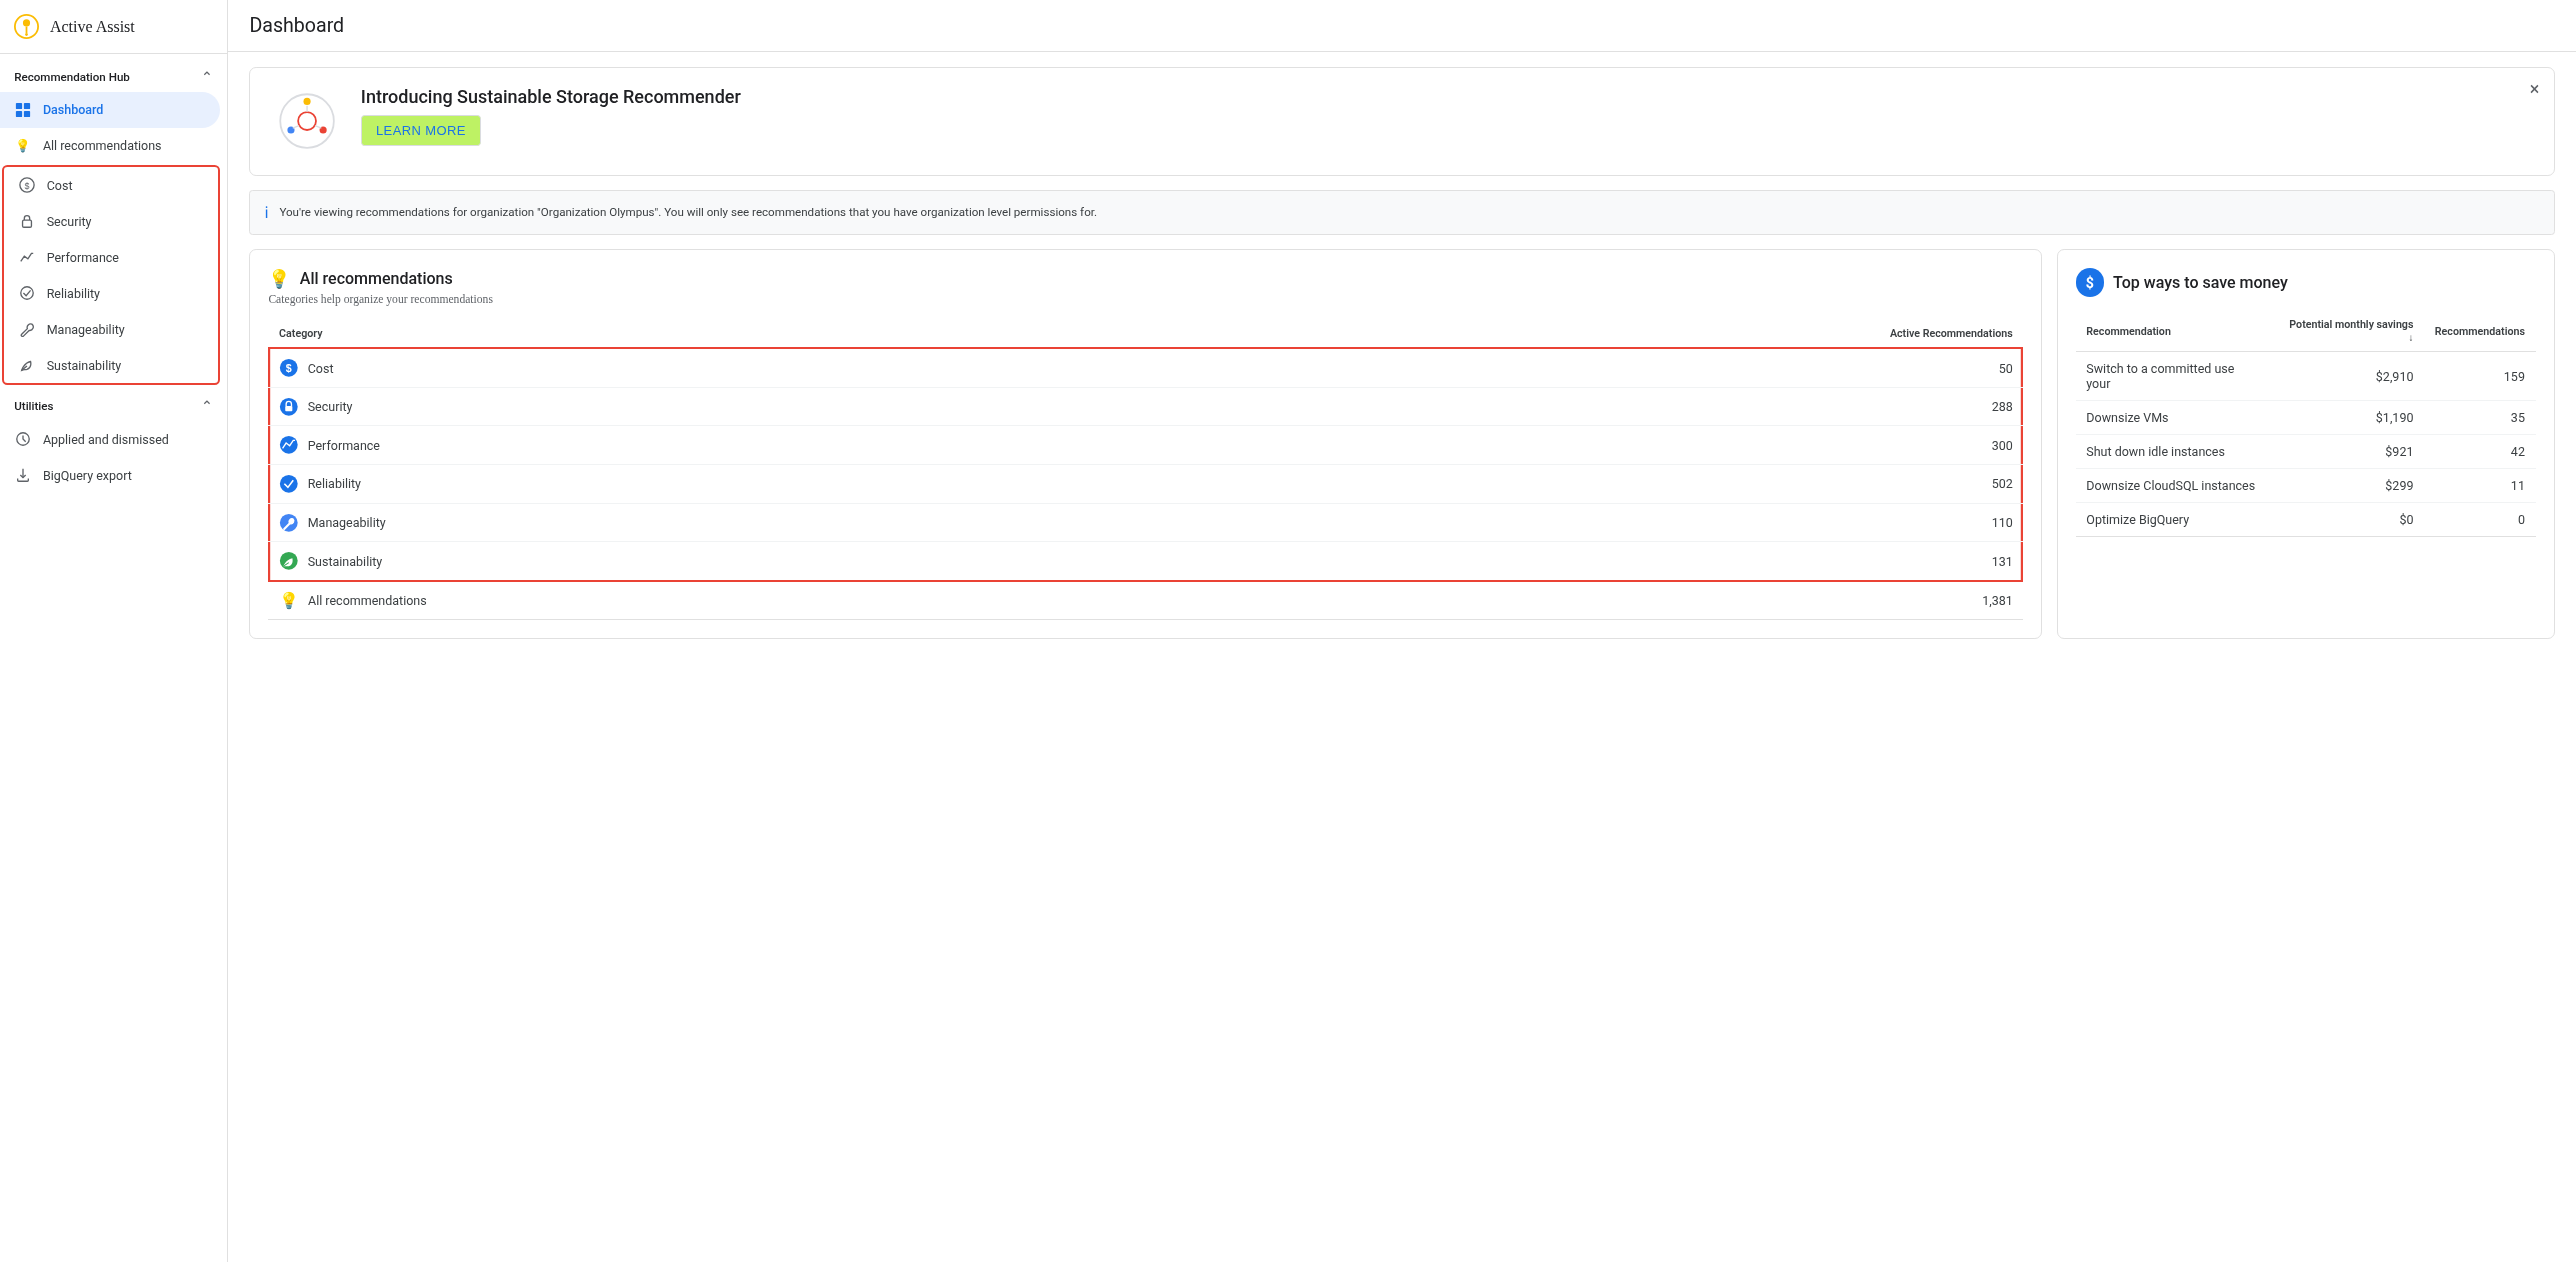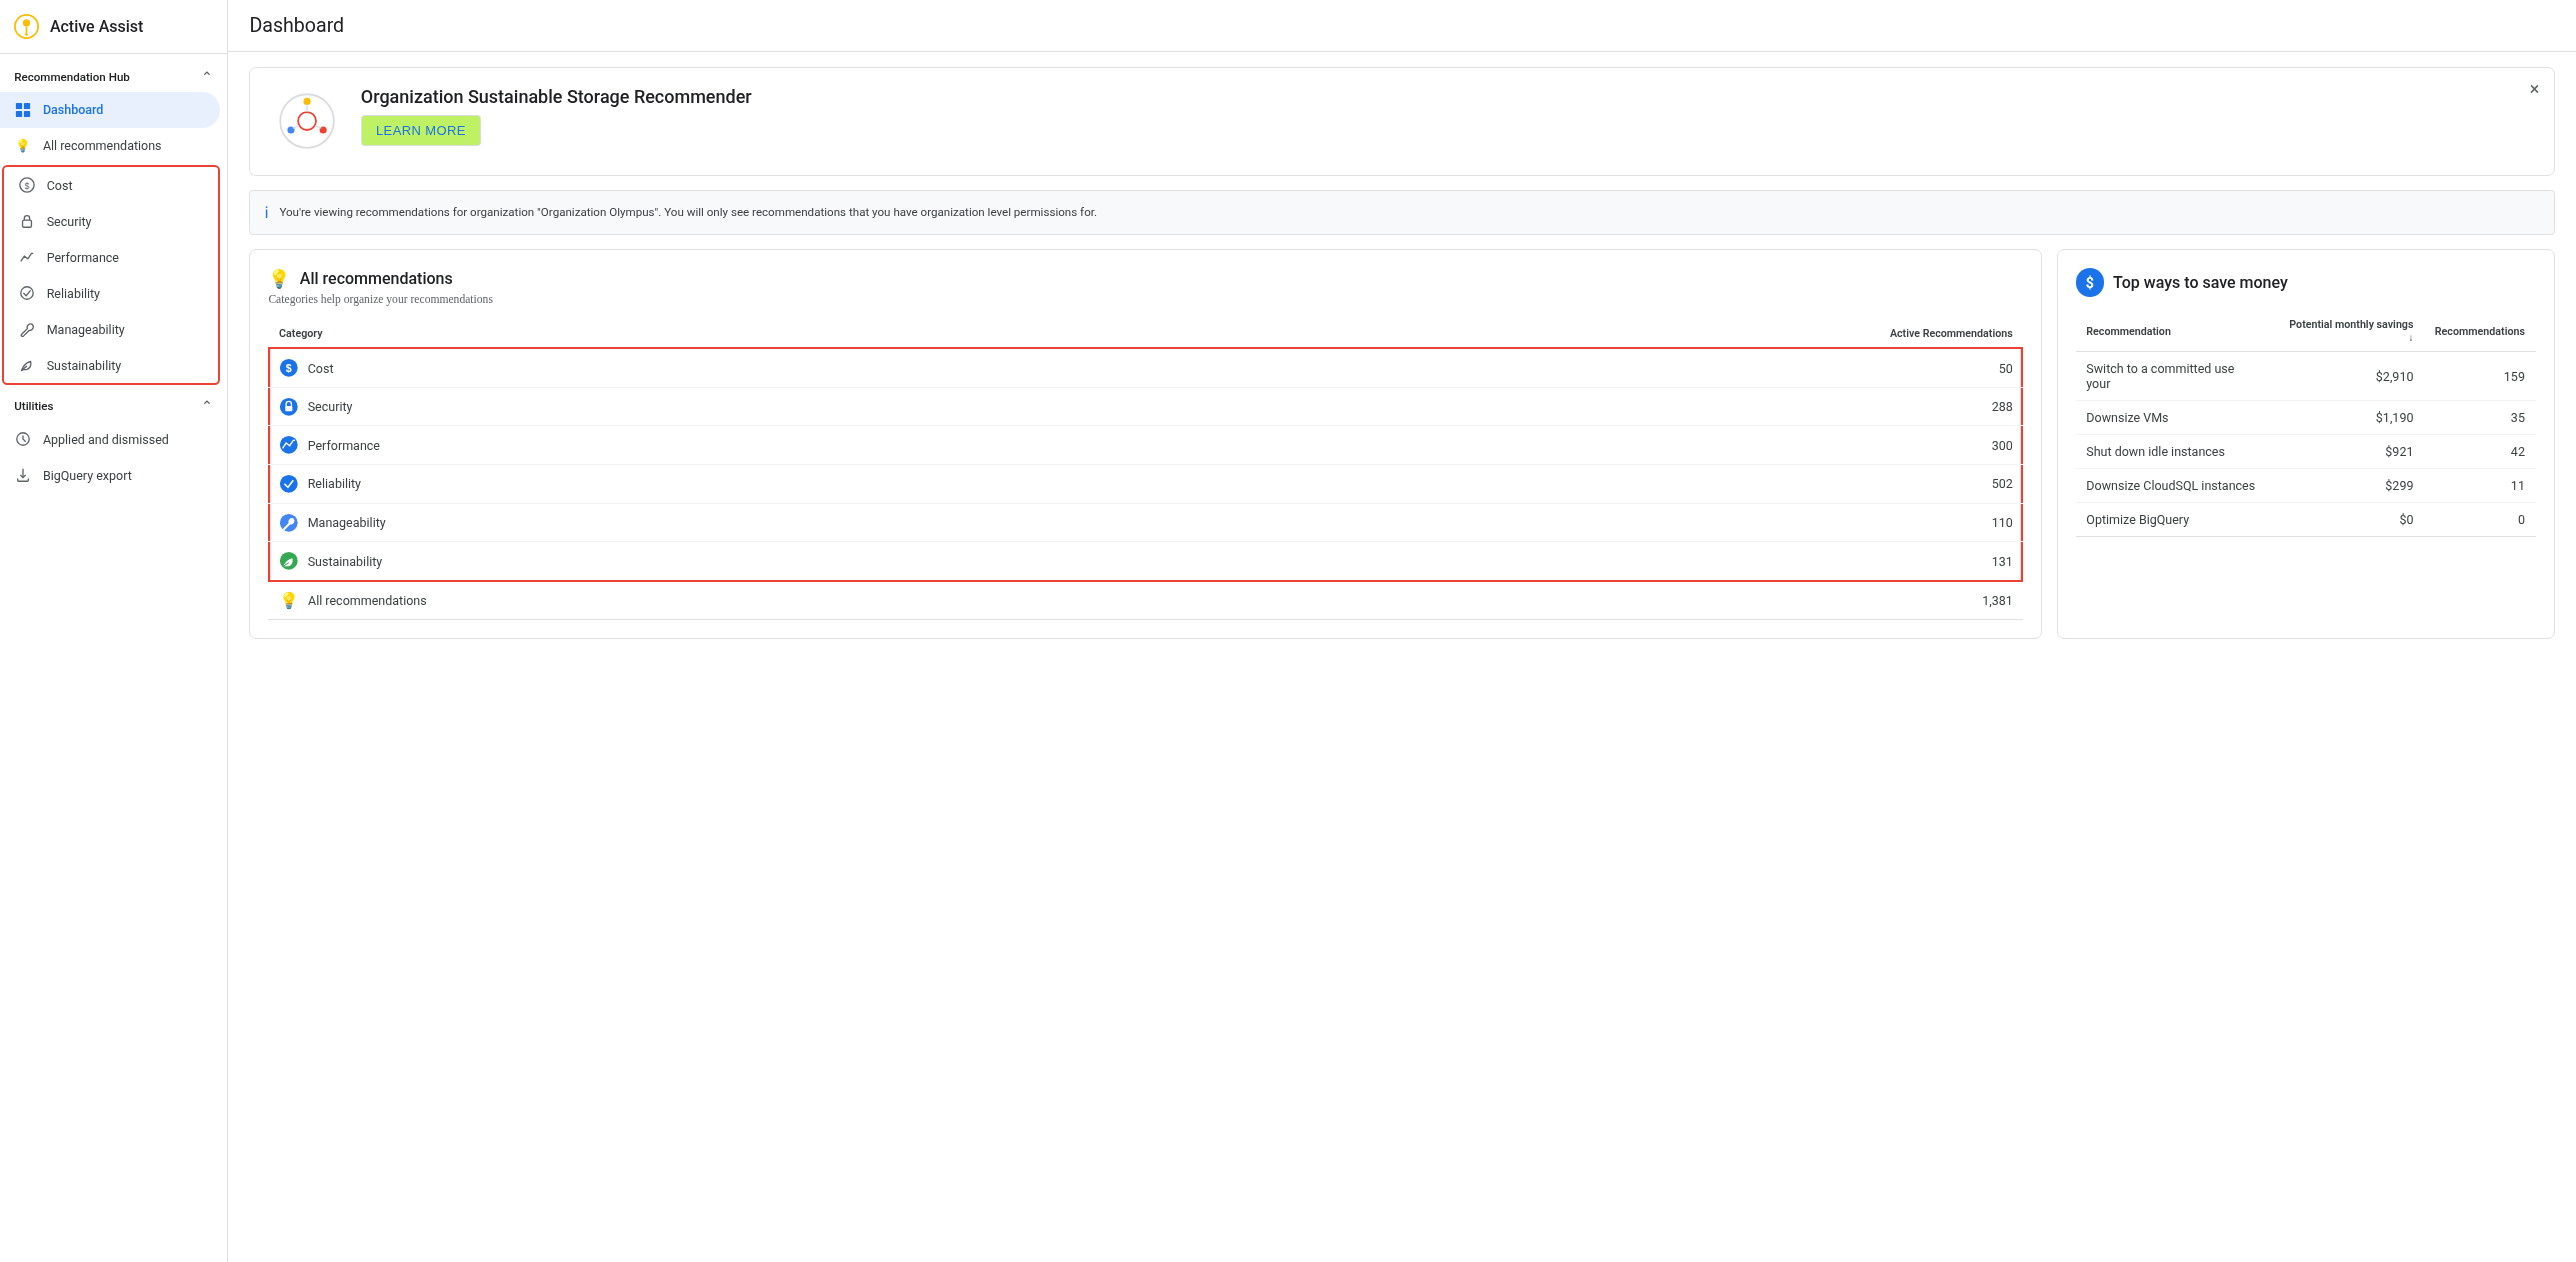--- a/index.html
+++ b/index.html
@@ -20,20 +20,21 @@
       display: flex;
       align-items: center;
       padding: 14.2px 14.2px;
       gap: 10.7px;
       border-bottom: 0.9px solid #e0e0e0;
     }
     .sidebar-title {
       font-size: 16px;
       font-weight: 500;
       color: #202124;
+      font-family: Liberation Serif, serif;
     }
 
     .sidebar-section-header {
       display: flex;
       align-items: center;
       justify-content: space-between;
       padding: 14.2px 14.2px 7.1px 14.2px;
       font-size: 11.6px;
       font-weight: 500;
       color: #202124;
@@ -347,21 +348,21 @@
         <circle cx="37" cy="37" r="10" fill="#fff" stroke="#ea4335" stroke-width="2"></circle>
         <circle cx="37" cy="15" r="4" fill="#fbbc04"></circle>
         <circle cx="55" cy="47" r="4" fill="#ea4335"></circle>
         <circle cx="19" cy="47" r="4" fill="#4285f4"></circle>
         <line x1="37" y1="27" x2="37" y2="20" stroke="#dadce0" stroke-width="1.5"></line>
         <line x1="46" y1="42" x2="53" y2="45" stroke="#dadce0" stroke-width="1.5"></line>
         <line x1="28" y1="42" x2="21" y2="45" stroke="#dadce0" stroke-width="1.5"></line>
       </svg>
     </div>
     <div class="banner-content">
-      <div class="banner-title">Organization Sustainable Storage Recommender</div>
+      <div class="banner-title">Introducing Sustainable Storage Recommender</div>
       <button class="banner-learn-more">LEARN MORE</button>
     </div>
     <span class="banner-close">×</span>
   </div>
 
   <div class="info-bar">
     <span class="info-icon">ℹ</span>
     <span>You're viewing recommendations for organization "Organization Olympus". You will only see recommendations that you have organization level permissions for.</span>
   </div>
 

